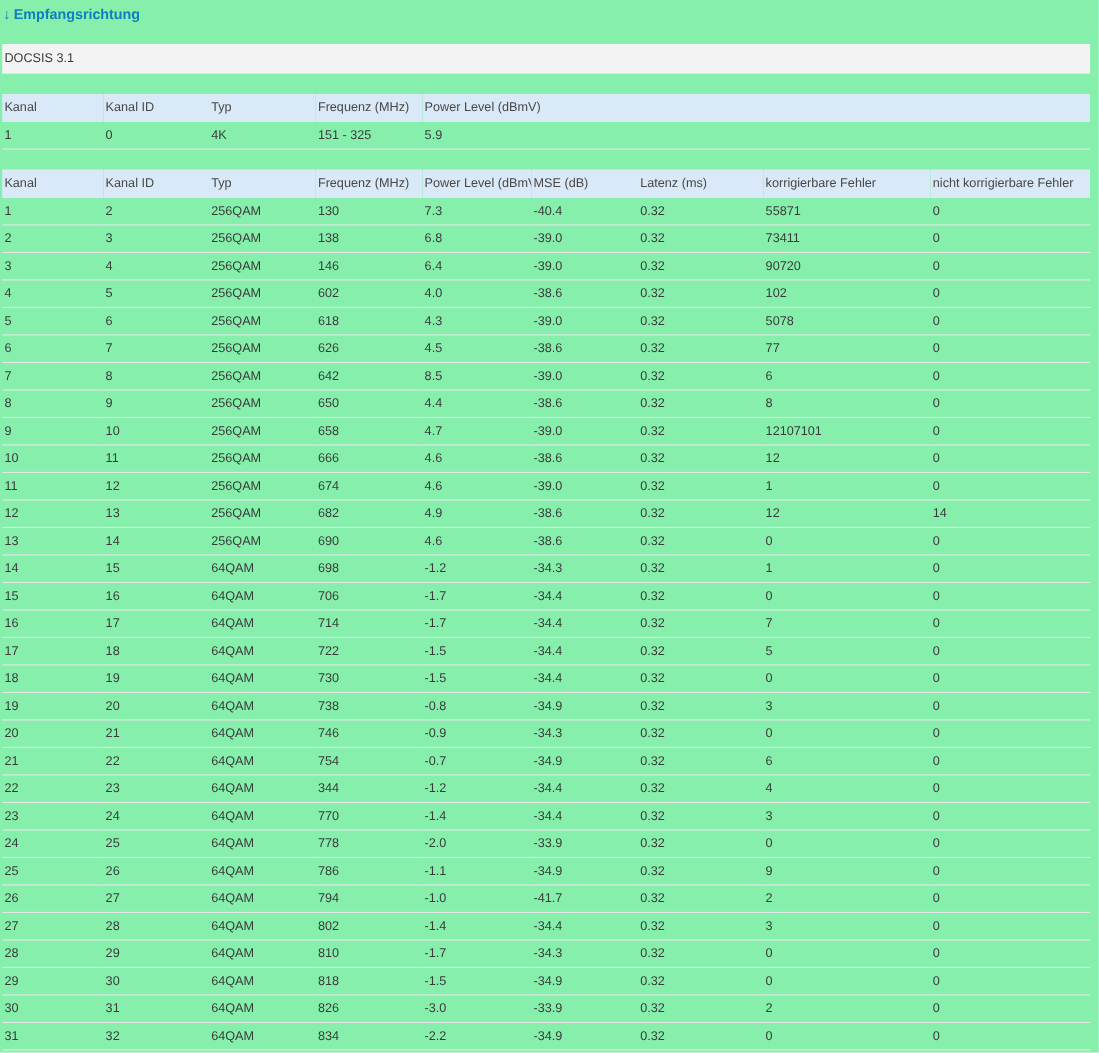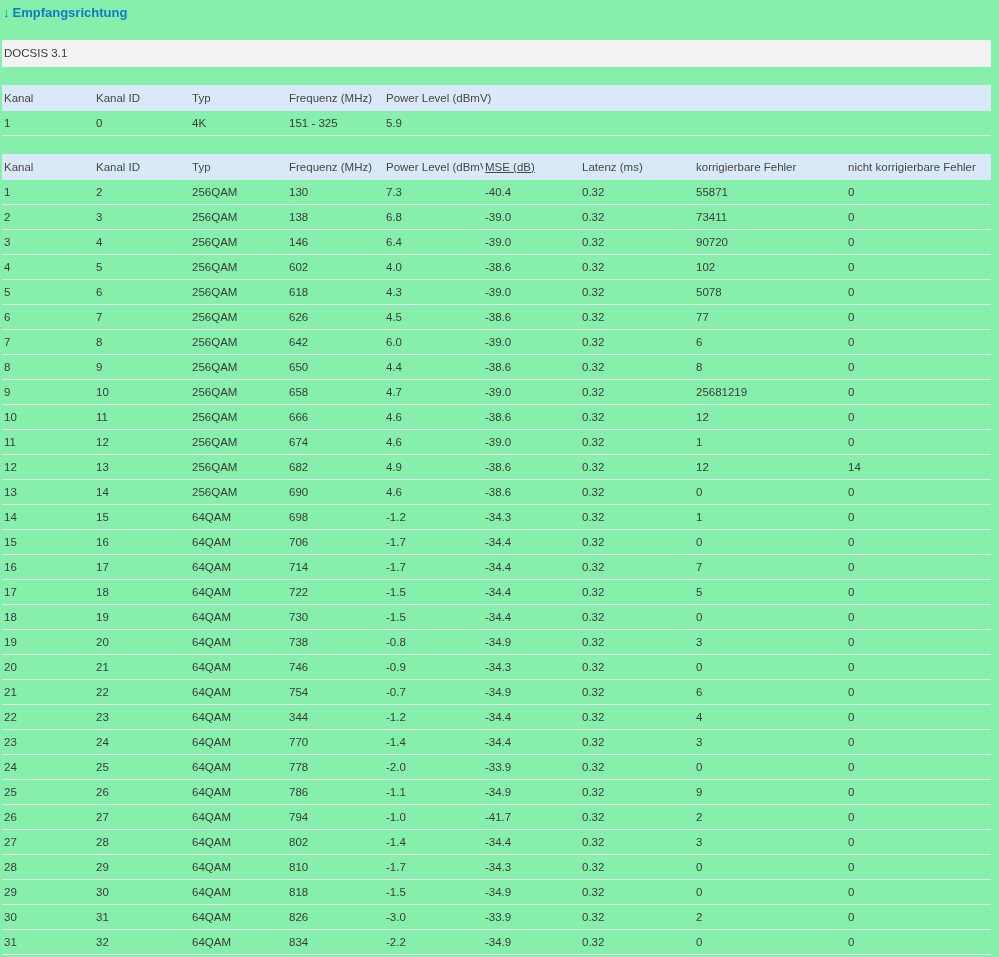--- a/index.html
+++ b/index.html
@@ -66,21 +66,21 @@
   .t5 th:nth-child(2){width:96px;}
   .t5 th:nth-child(3){width:97px;}
   .t5 th:nth-child(4){width:97px;}
   .t5 th:nth-child(5){width:auto;}
   
   .t9 th:nth-child(1){width:92px;}
   .t9 th:nth-child(2){width:96px;}
   .t9 th:nth-child(3){width:97px;}
   .t9 th:nth-child(4){width:97px;}
   .t9 th:nth-child(5){width:99px;}
-  .t9 th:nth-child(6){width:97px;text-decoration:underline;}
+  .t9 th:nth-child(6){width:97px;}
   .t9 th:nth-child(7){width:114px;}
   .t9 th:nth-child(8){width:152px;}
   .t9 th:nth-child(9){width:auto;}
 </style>
 </head>
 <body>
 
 <div class="page">
 
   <div class="page-title">
@@ -191,21 +191,21 @@
             <td>-38.6</td>
             <td>0.32</td>
             <td>77</td>
             <td>0</td>
           </tr>
           <tr>
             <td>7</td>
             <td>8</td>
             <td>256QAM</td>
             <td>642</td>
-            <td>6.0</td>
+            <td>8.5</td>
             <td>-39.0</td>
             <td>0.32</td>
             <td>6</td>
             <td>0</td>
           </tr>
           <tr>
             <td>8</td>
             <td>9</td>
             <td>256QAM</td>
             <td>650</td>
@@ -216,21 +216,21 @@
             <td>0</td>
           </tr>
           <tr>
             <td>9</td>
             <td>10</td>
             <td>256QAM</td>
             <td>658</td>
             <td>4.7</td>
             <td>-39.0</td>
             <td>0.32</td>
-            <td>25681219</td>
+            <td>12107101</td>
             <td>0</td>
           </tr>
           <tr>
             <td>10</td>
             <td>11</td>
             <td>256QAM</td>
             <td>666</td>
             <td>4.6</td>
             <td>-38.6</td>
             <td>0.32</td>

